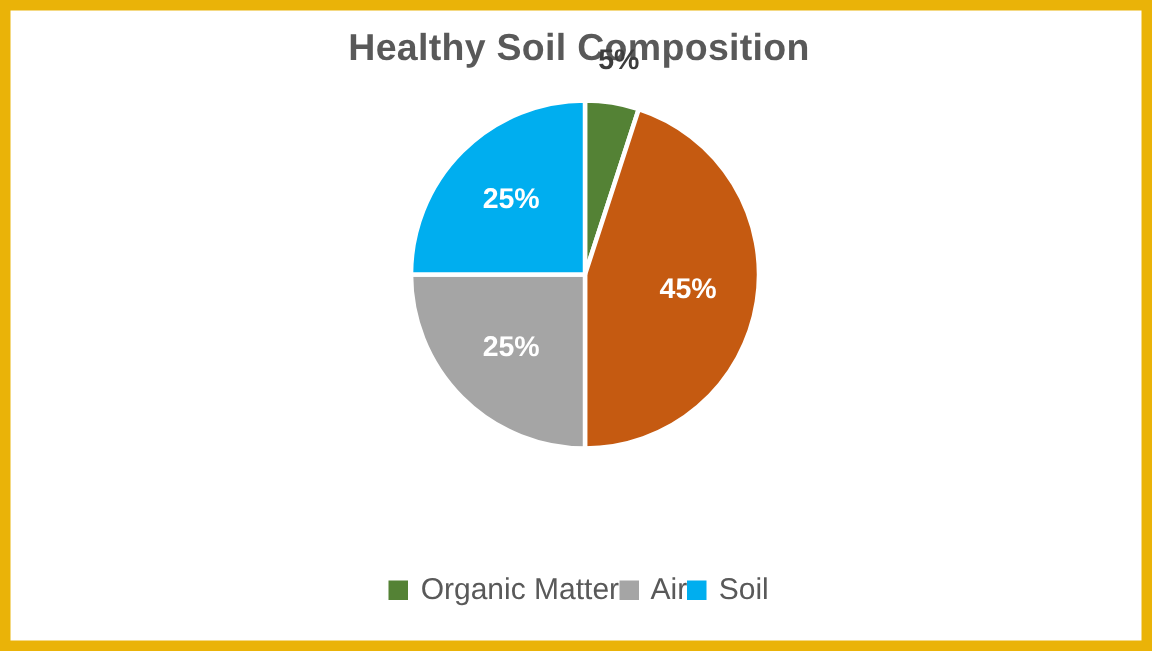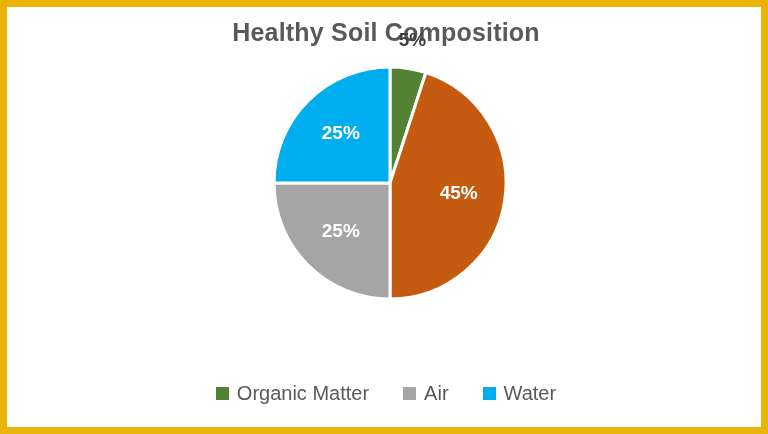--- a/index.html
+++ b/index.html
@@ -81,21 +81,20 @@
 
   #legend {
     position: absolute;
     left: 0;
     top: 376px;
     width: 758px;
     display: flex;
     flex-direction: row;
     justify-content: center;
     align-items: center;
-    gap: 34px;
   }
 
   .legend-item {
     display: flex;
     flex-direction: row;
     align-items: center;
     gap: 8px;
   }
 
   .legend-swatch {
@@ -145,18 +144,18 @@
     </div>
 
 
     <div class="legend-item">
       <span class="legend-swatch" style="background: rgb(165, 165, 165);"></span>
       <span class="legend-label">Air</span>
     </div>
 
     <div class="legend-item">
       <span class="legend-swatch" style="background: rgb(0, 174, 239);"></span>
-      <span class="legend-label">Water</span>
+      <span class="legend-label">Soil</span>
     </div>
 
   </div>
 
 </div>
 
 </body></html>

